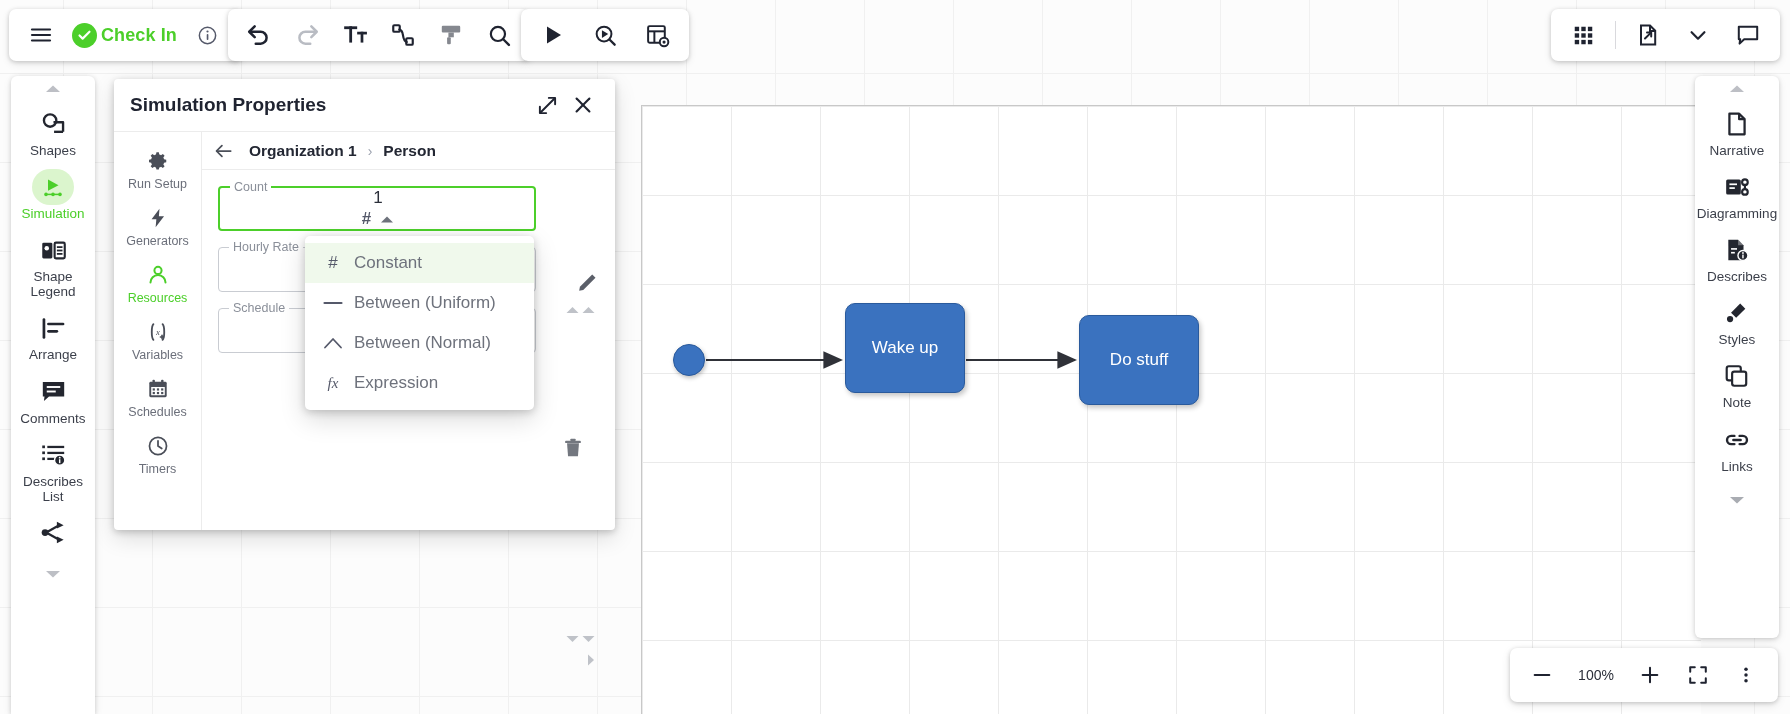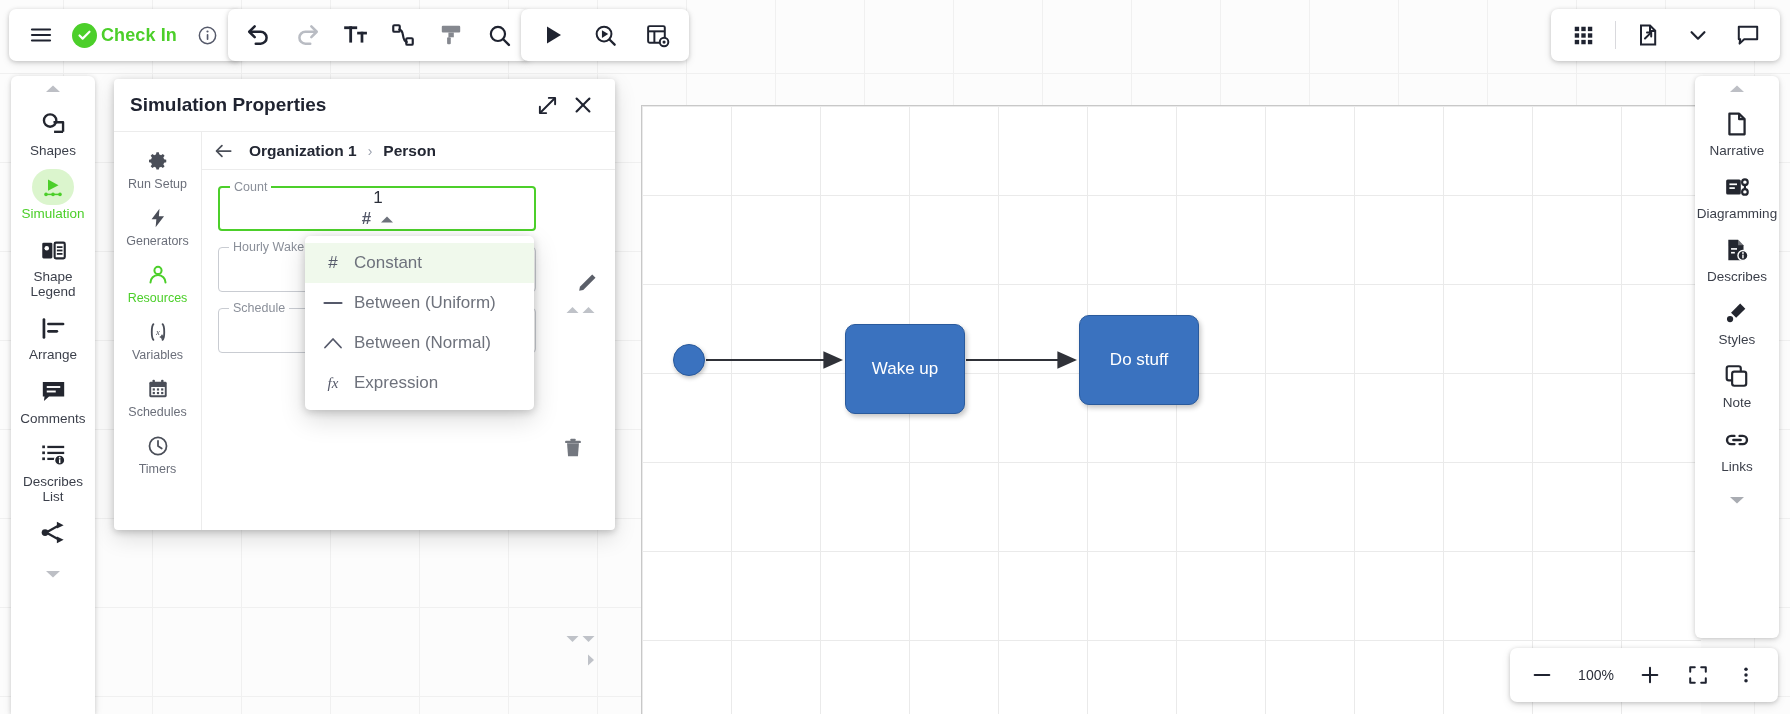--- a/index.html
+++ b/index.html
@@ -45,21 +45,21 @@
     font-size:17px;
     box-shadow:2px 3px 5px rgba(0,0,0,.22);
     pointer-events:auto;
   }
   #node-start {
     position:absolute; left:673px; top:344px; width:32px; height:32px;
     border-radius:50%; background:#3a72bf; border:1px solid #2a5a9c;
     box-shadow:1px 2px 4px rgba(0,0,0,.25);
     pointer-events:auto;
   }
-  #node-wake { left:845px; top:324px; width:120px; height:90px; }
+  #node-wake { left:845px; top:303px; width:120px; height:90px; }
   #node-do   { left:1079px; top:315px; width:120px; height:90px; }
 
   
   .tbar {
     position:absolute; top:9px; height:52px;
     background:#fff; border-radius:7px;
     box-shadow:0 1px 4px rgba(0,0,0,.18), 0 3px 9px rgba(0,0,0,.09);
     display:flex; align-items:center;
   }
   #tbar-main  { left:9px;  padding:0 16px 0 14px; gap:13px; }
@@ -687,21 +687,21 @@
           <span class="fval">1</span>
           <span class="fadorn">
             <span class="hash">#</span>
             <svg width="14" height="9" viewBox="0 0 14 9">
                 <path d="M1 7.5 L7 1.5 L13 7.5 Z" fill="#6e727c"></path>
               </svg>
           </span>
         </div>
 
         <div class="field" style="width:318px">
-          <span class="flabel">Hourly Wake</span>
+          <span class="flabel">Hourly Rate</span>
           <span class="fval">0</span>
         </div>
 
         <div class="field" style="width:318px">
           <span class="flabel">Schedule</span>
           <span class="fval">Standard</span>
         </div>
       </div>
 
       <div id="edit-pencil">

